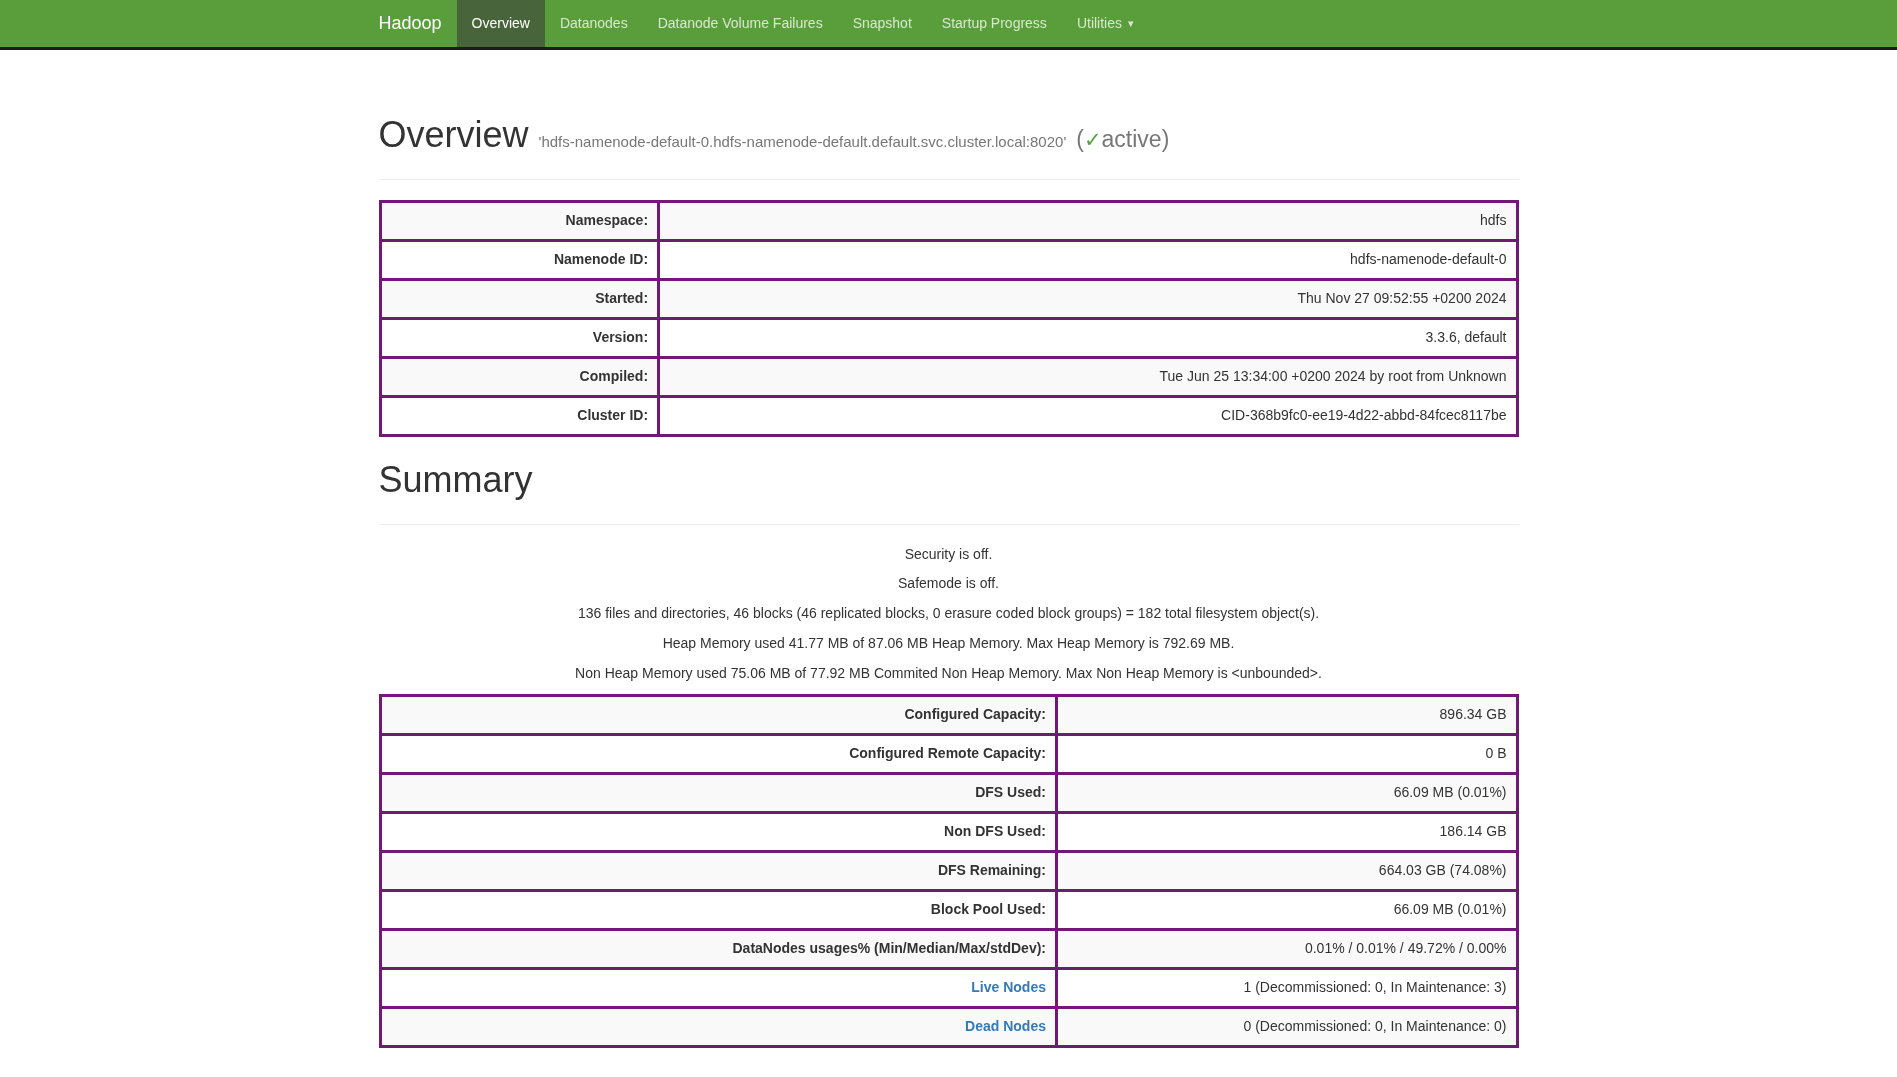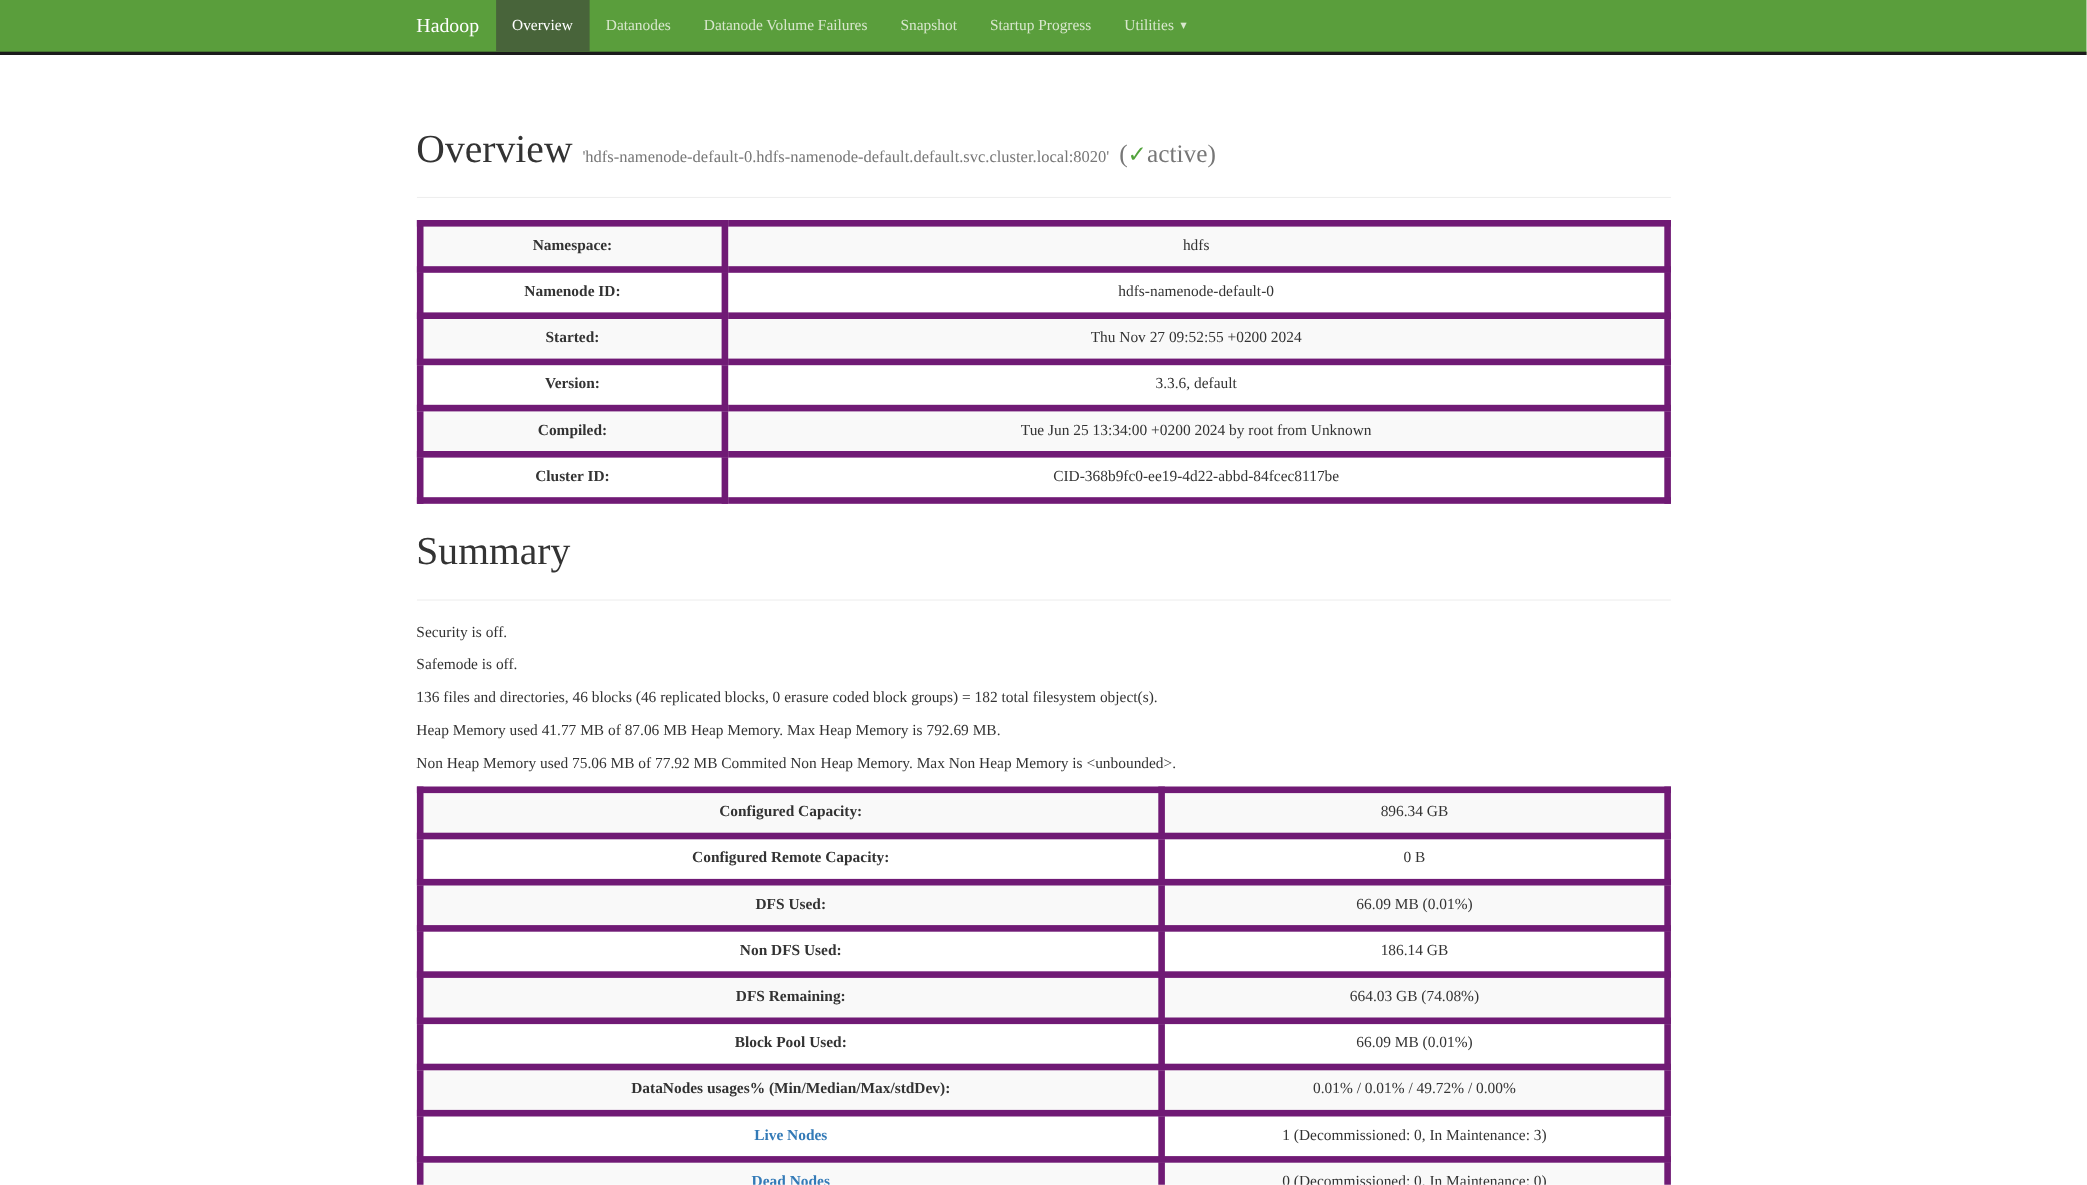--- a/index.html
+++ b/index.html
@@ -10,21 +10,20 @@
     background: #fff;
     font-family: "Liberation Sans", "DejaVu Sans", sans-serif;
     font-size: 14px;
     line-height: 1.42857;
     color: #333;
   }
   .container {
     width: 1170px;
     margin: 0 auto;
     padding: 0 15px;
-    font-family: Liberation Serif, serif;
   }
 
   
   .navbar {
     width: 100%;
     height: 50px;
     background: var(--navbar_green, #5a9e3c);
     border-bottom: 3px solid var(--navbar_border, #1b1b1b);
   }
   .navbar .container {
@@ -99,39 +98,39 @@
 
   
   table {
     width: 100%;
     border-collapse: collapse;
     border: 1px solid #ddd;
     margin-bottom: 20px;
     font-size: 14px;
   }
   table th, table td {
-    border: 6px solid #701a75;
+    border: 3px solid #701a75;
     padding: 8px 9px;
-    text-align: center;
+    text-align: right;
     vertical-align: top;
     line-height: 1.42857;
     font-weight: 400;
   }
   table th { font-weight: 700; color: #333; }
   tbody tr:nth-child(odd) { background: #f9f9f9; }
   .info-table th { width: 24.5%; }
   .overview-table th { width: 59.5%; }
   .row-link {
     color: var(--link_blue, #337ab7);
     text-decoration: none;
     cursor: pointer;
   }
 
   
-  .summary-paragraphs p { margin: 0 0 10px 0; }
+  .summary-paragraphs p { margin: 0 0 10px 0; text-align: center; }
 </style>
 </head>
 <body>
 
 <nav class="navbar">
   <div class="container">
     <a class="navbar-brand">Hadoop</a>
     <ul class="navbar-nav">
 
         <li class="active">

